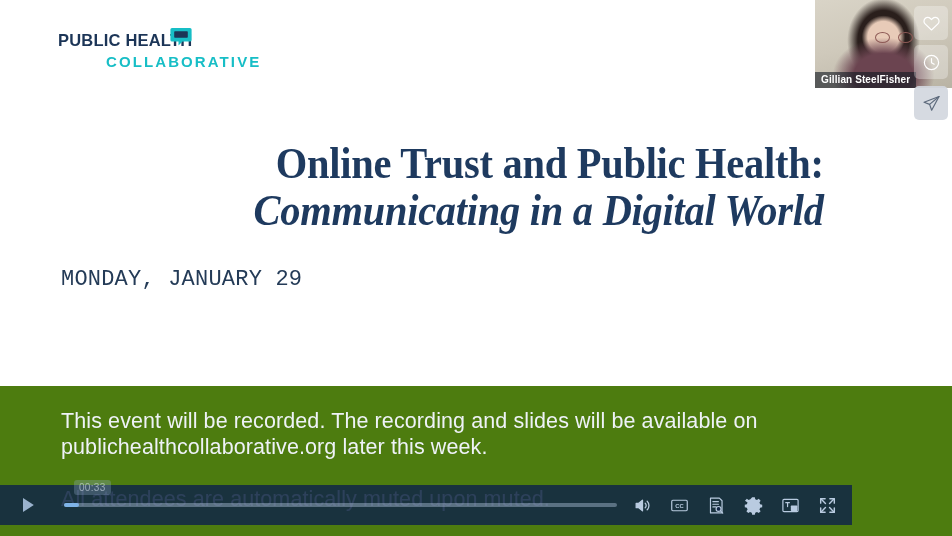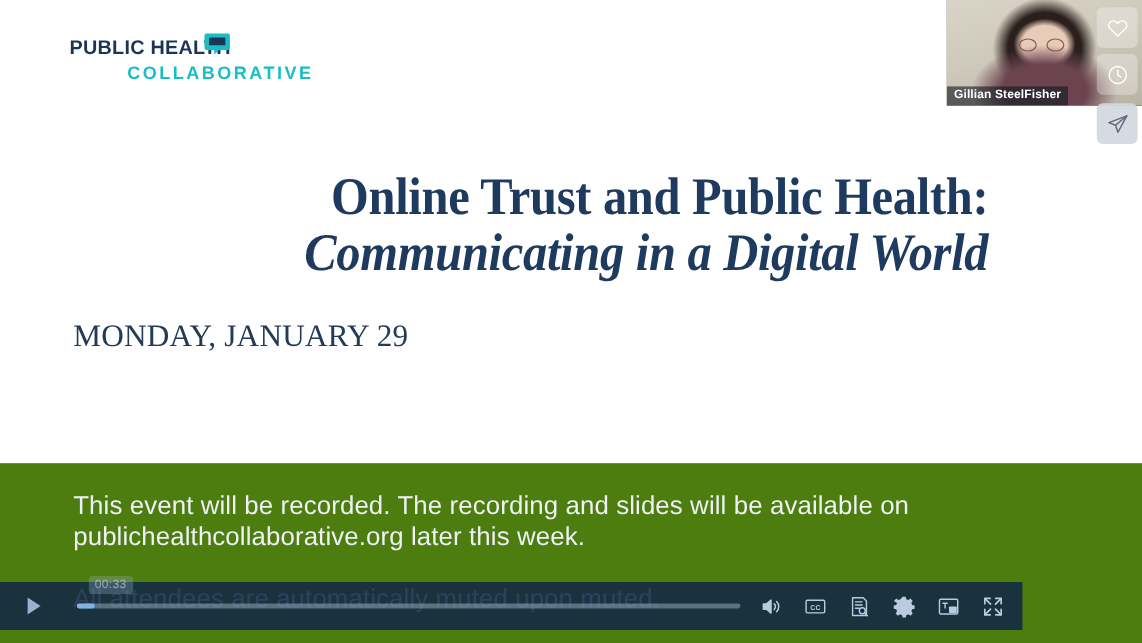--- a/index.html
+++ b/index.html
@@ -76,23 +76,23 @@
     white-space: nowrap;
   }
   .title-line.italic { font-style: italic; }
 
   
   .meta {
     position: absolute;
     left: 61px; top: 266px;
   }
   .meta-line {
-    font-family: Liberation Serif, serif;
+    font-family: Liberation Mono, monospace;
     color: #243b57;
-    font-size: 26px;
+    font-size: 22px;
     line-height: 27px;
     letter-spacing: 0.2px;
     white-space: nowrap;
   }
 
   
   .band {
     position: absolute;
     left: 0; top: 386px;
     width: 952px; height: 150px;
@@ -107,21 +107,21 @@
     font-size: 21.5px;
     line-height: 26px;
     letter-spacing: 0.1px;
   }
   .band-text p + p { margin-top: 26px; }
 
   
   .cam {
     position: absolute;
     right: 0; top: 0;
-    width: 163px; height: 88px;
+    width: 137px; height: 88px;
     overflow: hidden;
     background: #2a2118;
   }
   .cam-bg {
     position: absolute; inset: 0;
     background:
       radial-gradient(ellipse 60% 70% at 50% 86%, #6b4450 0%, #6b4450 36%, rgba(107,68,80,0) 62%),
       radial-gradient(ellipse 22% 34% at 50% 42%, #e8cbb8 0%, #e8cbb8 52%, rgba(232,203,184,0) 72%),
       radial-gradient(ellipse 34% 62% at 50% 46%, #2a1f1c 0%, #2a1f1c 55%, rgba(42,31,28,0) 78%),
       linear-gradient(165deg, #d9d4c7 0%, #cfc9bb 45%, #b9b3a4 100%);

